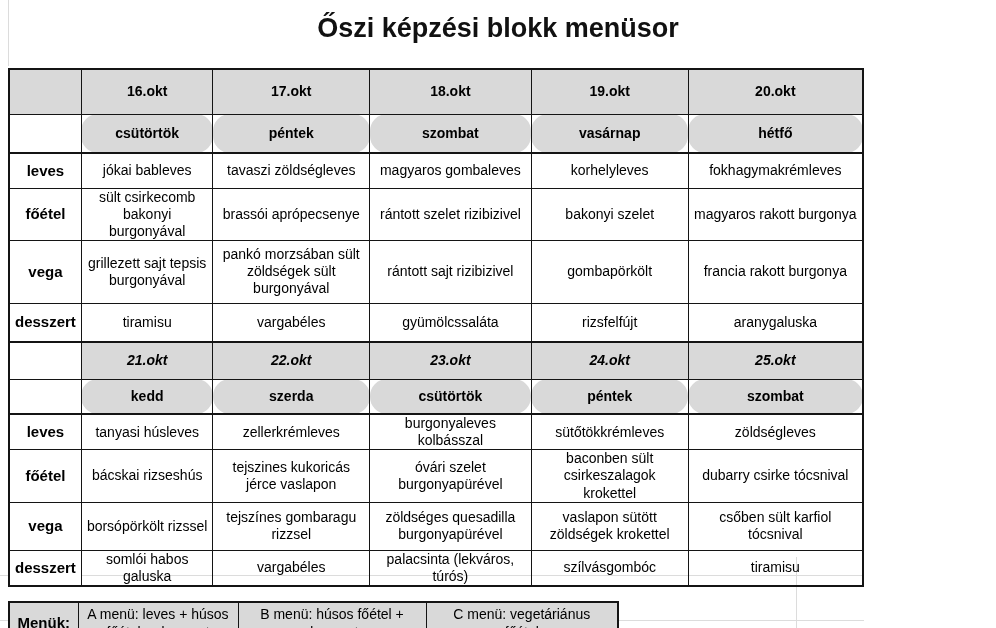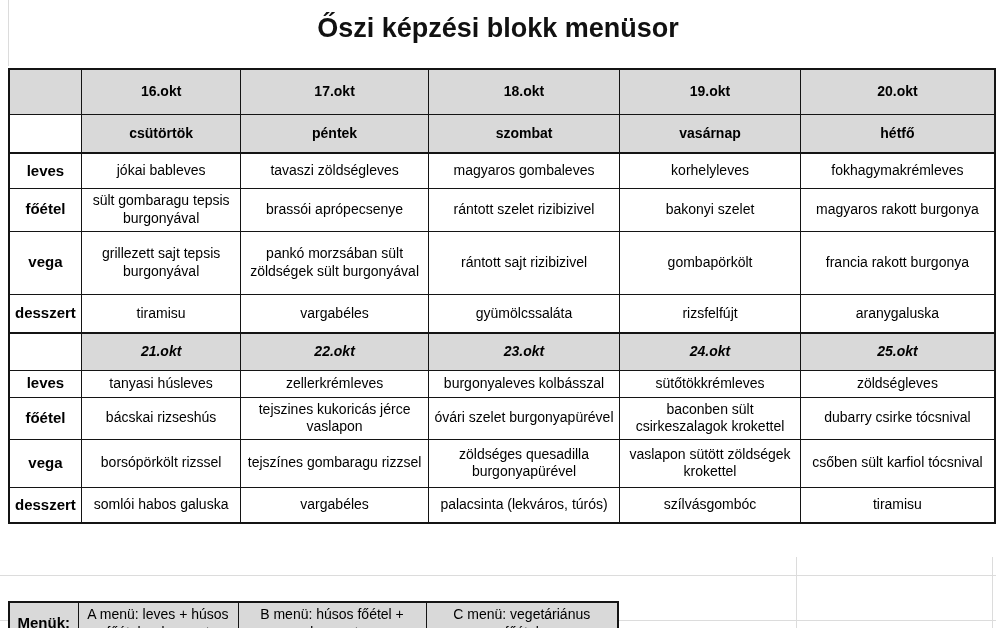--- a/index.html
+++ b/index.html
@@ -1,17 +1,17 @@
 <!DOCTYPE html>
 <html><head>
 <meta charset="utf-8">
 <style>
   html,body { margin:0; padding:0; background:#ffffff; }
   .page {
-    position:relative; width:996px; height:628px; overflow:hidden;
+    position:relative; width:864px; height:628px; overflow:hidden;
     background:#ffffff; font-family:"Liberation Sans", sans-serif; color:#000;
   }
   .title {
     position:absolute; top:13px; left:0; width:996px; margin:0;
     text-align:center; font-size:27px; font-weight:bold; color:#111;
   }
   
   .gridline { position:absolute; background:#dcdcdc; }
   .gl-v { width:1px; }
   .gl-h { height:1px; }
@@ -22,21 +22,21 @@
 
   .menu-table td, .menu-table th, .menus-table td, .menus-table th {
     border:1px solid #141414; text-align:center; vertical-align:middle;
     padding:0 5px; font-size:14px; line-height:1.22; overflow:hidden;
   }
   .hdr { font-weight:bold; background:#d9d9d9; font-size:15px; }
   th.lbl { font-weight:bold; font-size:15px; background:#ffffff; }
   td.corner-gray { background:#d9d9d9; }
   td.corner-white { background:#ffffff; }
 
-  tr.r-days1 td, tr.r-days1 th, tr.r-days2 td, tr.r-days2 th { border-bottom-width:2px; }
+  tr.r-days1 td, tr.r-days1 th, tr.r-days2 td, tr.r-days2 th { border-bottom-width:2px;border-radius:17px; }
   tr.r-dates2 td, tr.r-dates2 th { border-top-width:2px; }
 
   .r-dates1 { height:45px; } .r-days1 { height:39px; } .r-leves1 { height:35px; }
   .r-foetel1 { height:43px; } .r-vega1 { height:63px; } .r-desszert1 { height:39px; }
   .r-dates2 { height:37px;font-style:italic; } .r-days2 { height:35px; } .r-leves2 { height:27px; }
   .r-foetel2 { height:42px; } .r-vega2 { height:48px; } .r-desszert2 { height:36px; }
 
   .menus-table td { background:#d9d9d9; height:41px; }
   .menus-table th.lbl { background:#d9d9d9; }
   .menus-table td span { display:inline-block; max-width:170px; }
@@ -84,21 +84,21 @@
       <tr class="r-leves1">
         <th class="lbl">leves</th>
         <td>jókai bableves</td>
         <td>tavaszi zöldségleves</td>
         <td>magyaros gombaleves</td>
         <td>korhelyleves</td>
         <td>fokhagymakrémleves</td>
       </tr>
       <tr class="r-foetel1">
         <th class="lbl">főétel</th>
-        <td>sült gombaragu tepsis burgonyával</td>
+        <td>sült csirkecomb bakonyi burgonyával</td>
         <td>brassói aprópecsenye</td>
         <td>rántott szelet rizibizivel</td>
         <td>bakonyi szelet</td>
         <td>magyaros rakott burgonya</td>
       </tr>
       <tr class="r-vega1">
         <th class="lbl">vega</th>
         <td>grillezett sajt tepsis burgonyával</td>
         <td>pankó morzsában sült zöldségek sült burgonyával</td>
         <td>rántott sajt rizibizivel</td>
@@ -114,20 +114,28 @@
         <td>aranygaluska</td>
       </tr>
 
       <tr class="r-dates2">
         <td class="corner-white"></td>
         <td class="hdr">21.okt</td>
         <td class="hdr">22.okt</td>
         <td class="hdr">23.okt</td>
         <td class="hdr">24.okt</td>
         <td class="hdr">25.okt</td>
+      </tr>
+      <tr class="r-days2">
+        <td class="corner-white"></td>
+        <td class="hdr">kedd</td>
+        <td class="hdr">szerda</td>
+        <td class="hdr">csütörtök</td>
+        <td class="hdr">péntek</td>
+        <td class="hdr">szombat</td>
       </tr>
       <tr class="r-leves2">
         <th class="lbl">leves</th>
         <td>tanyasi húsleves</td>
         <td>zellerkrémleves</td>
         <td>burgonyaleves kolbásszal</td>
         <td>sütőtökkrémleves</td>
         <td>zöldségleves</td>
       </tr>
       <tr class="r-foetel2">

